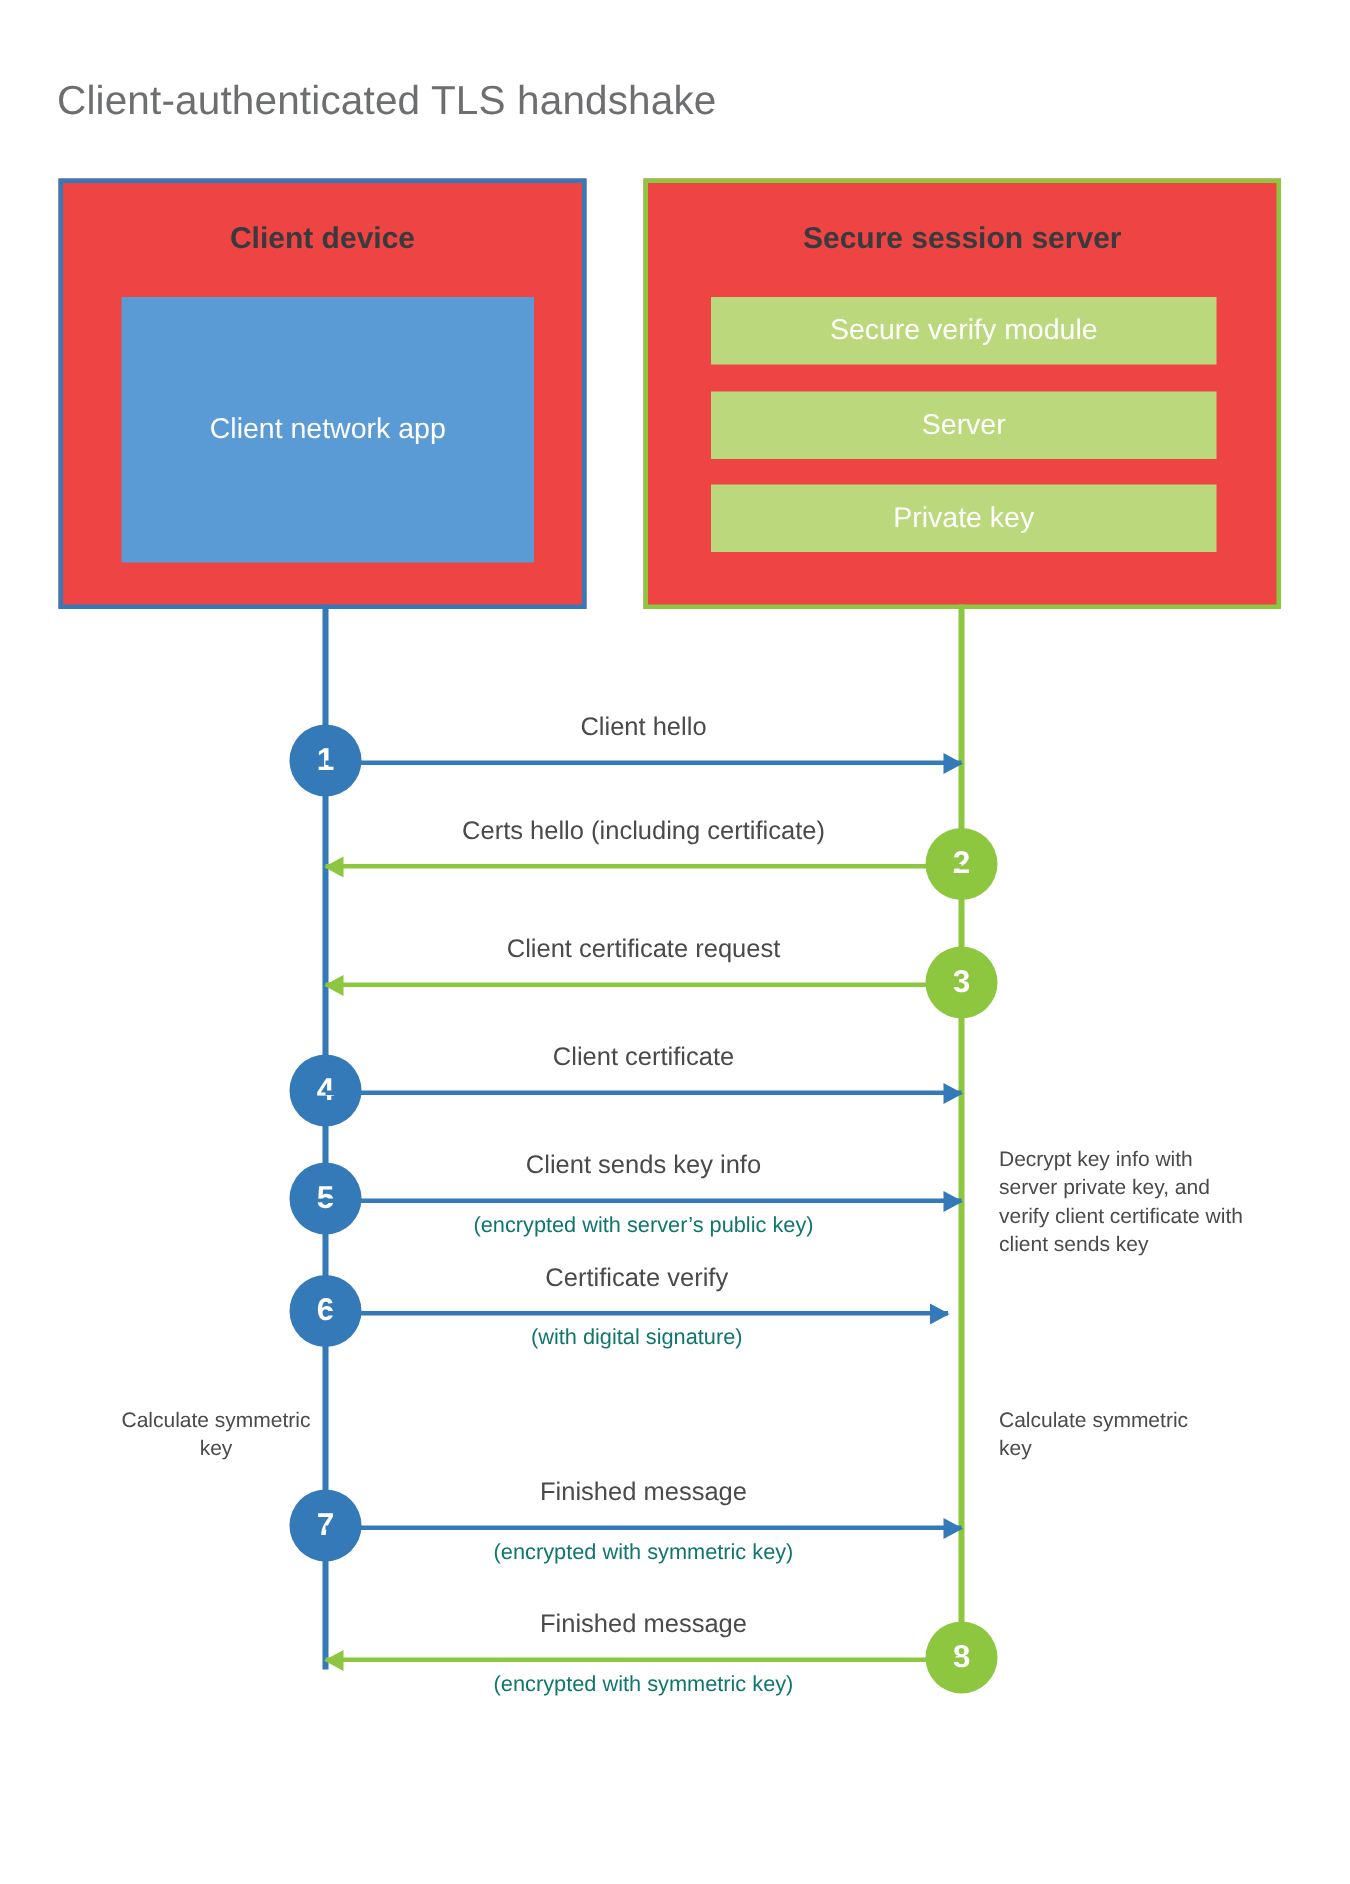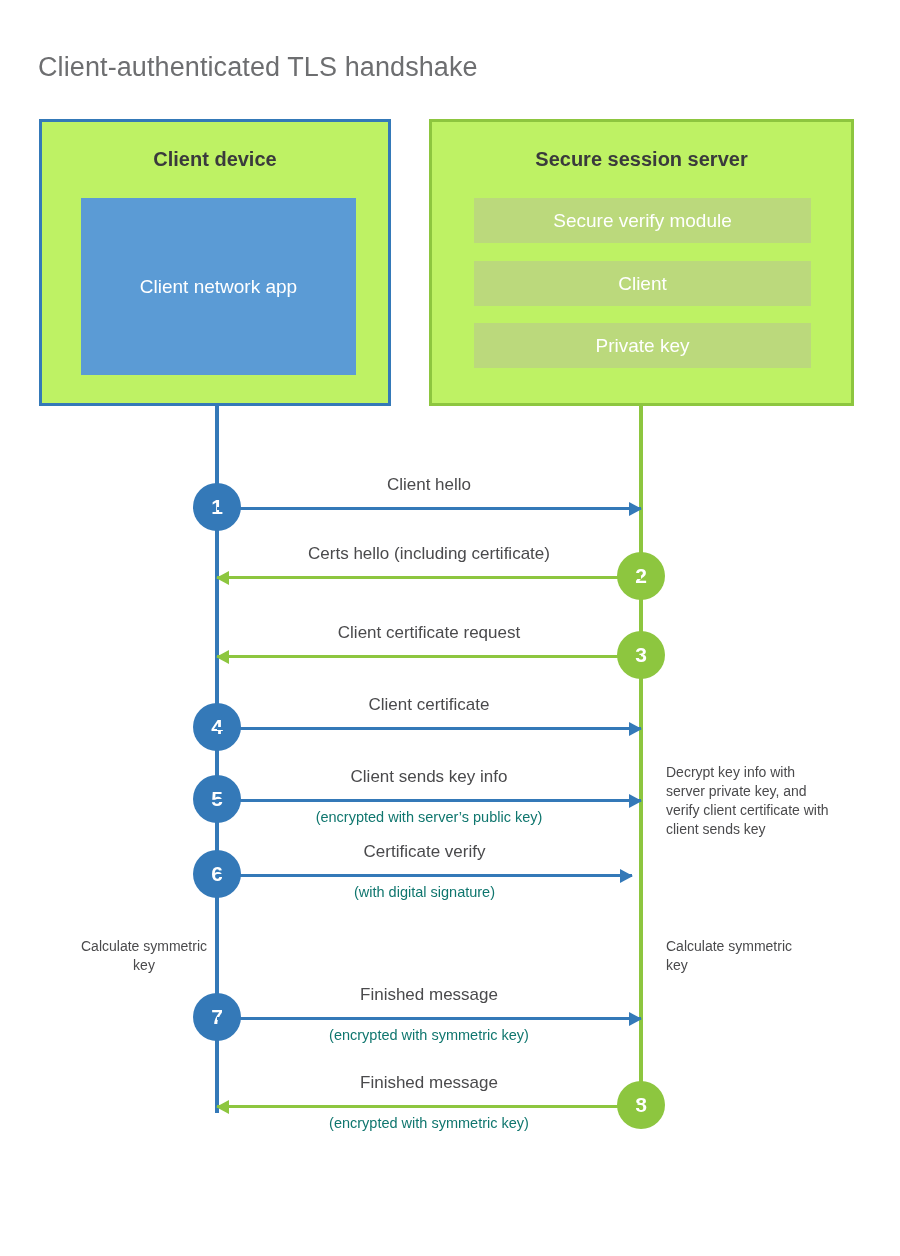--- a/index.html
+++ b/index.html
@@ -22,21 +22,21 @@
     font-weight: 400;
     color: #6d6e70;
     letter-spacing: 0.1px;
     white-space: nowrap;
     margin-top: 24px;
   }
   
   .party-box {
     position: absolute;
     box-sizing: border-box;
-    background: #bef264;
+    background: #ef4444;
   }
   #client-box {
     left: 39px;
     top: 119px;
     width: 352px;
     height: 287px;
     border: 3px solid #3479b8;
   }
   #server-box {
     left: 429px;
@@ -199,21 +199,21 @@
 <div id="page-title">Client-authenticated TLS handshake</div>
 
 <div id="client-box" class="party-box">
   <div class="party-title">Client device</div>
   <div id="client-app">Client network app</div>
 </div>
 
 <div id="server-box" class="party-box">
   <div class="party-title">Secure session server</div>
   <div id="server-module-0" class="server-module">Secure verify module</div>
-  <div id="server-module-1" class="server-module">Client</div>
+  <div id="server-module-1" class="server-module">Server</div>
   <div id="server-module-2" class="server-module">Private key</div>
 </div>
 
 <div id="client-lifeline" class="lifeline"></div>
 <div id="server-lifeline" class="lifeline"></div>
 
 <div class="step-circle client" style="top:483px">1</div>
 <div class="msg to-server" style="left:217px; top:507px; width:424px">
   <div class="line" style="width:424px"></div>
   <div class="head"></div>

